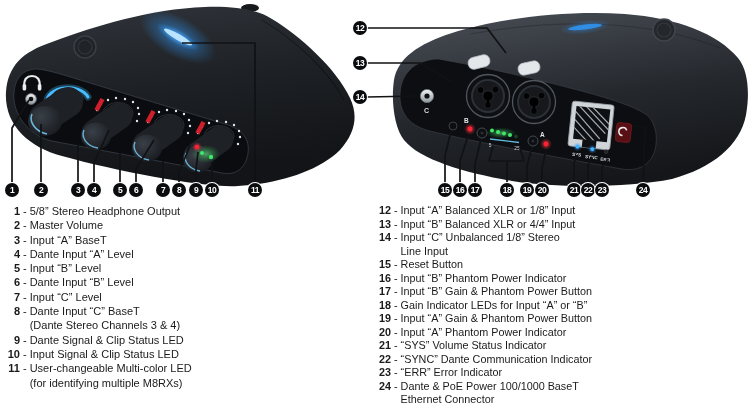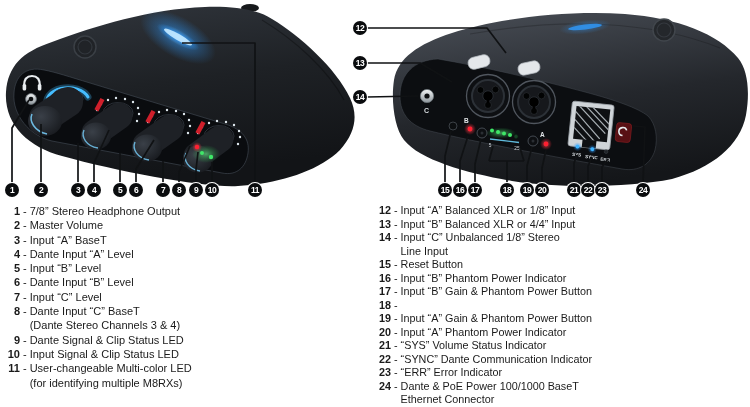--- a/index.html
+++ b/index.html
@@ -334,21 +334,21 @@
   <div class="co" style="left:535px;top:183px">20</div>
   <div class="co" style="left:567px;top:183px">21</div>
   <div class="co" style="left:581px;top:183px">22</div>
   <div class="co" style="left:595px;top:183px">23</div>
   <div class="co" style="left:636px;top:183px">24</div>
 
   <div id="legend-left" class="legend">
     <div class="row">
         <span class="num">1</span>
         <span class="dash">-</span>
-        <span class="txt">7/8” Stereo Headphone Output</span>
+        <span class="txt">5/8” Stereo Headphone Output</span>
       </div>
     <div class="row">
         <span class="num">2</span>
         <span class="dash">-</span>
         <span class="txt">Master Volume</span>
       </div>
     <div class="row">
         <span class="num">3</span>
         <span class="dash">-</span>
         <span class="txt">Input “A” BaseT</span>
@@ -437,20 +437,21 @@
         <span class="txt">Input “B” Phantom Power Indicator</span>
       </div>
     <div class="row">
         <span class="num">17</span>
         <span class="dash">-</span>
         <span class="txt">Input “B” Gain &amp; Phantom Power Button</span>
       </div>
     <div class="row">
         <span class="num">18</span>
         <span class="dash">-</span>
+        <span class="txt">Gain Indicator LEDs for Input “A” or “B”</span>
       </div>
     <div class="row">
         <span class="num">19</span>
         <span class="dash">-</span>
         <span class="txt">Input “A” Gain &amp; Phantom Power Button</span>
       </div>
     <div class="row">
         <span class="num">20</span>
         <span class="dash">-</span>
         <span class="txt">Input “A” Phantom Power Indicator</span>

